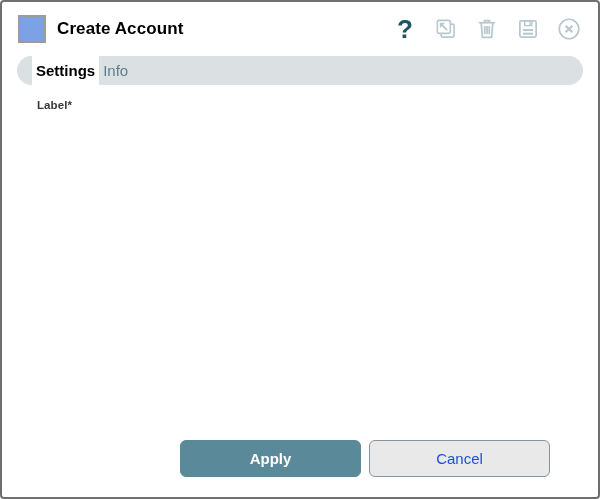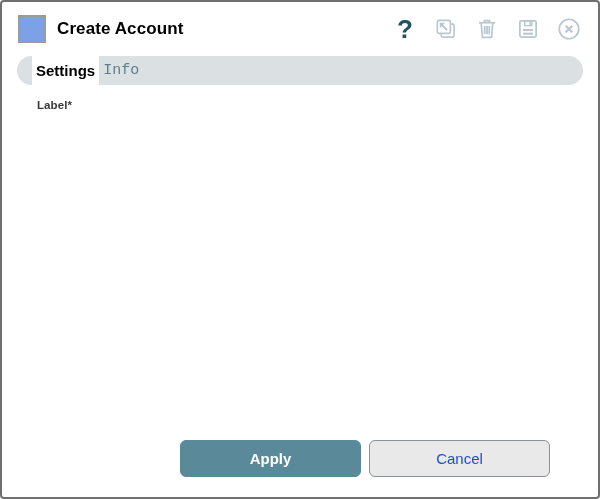--- a/index.html
+++ b/index.html
@@ -56,21 +56,21 @@
   }
   .tab-cap { width: 15px; flex: 0 0 auto; }
   .tab {
     display: flex; align-items: center;
     padding: 0 4px;
     font-size: 15px;
     cursor: pointer;
     white-space: nowrap;
   }
   .tab.active { background: #ffffff; font-weight: 700; color: #000000; }
-  .tab.inactive { color: #5e7d8c; font-weight: 400; font-family: Liberation Mono, monospace; }
+  .tab.inactive { color: #5e7d8c; font-weight: 400; }
 
   
   .content {
     padding: 14px 30px 0 35px;
     flex: 1 1 auto;
     display: flex; flex-direction: column;
   }
   .field-group { margin-bottom: 1px; }
   .field-label {
     font-size: 11.5px; font-weight: 700; color: #383838;

